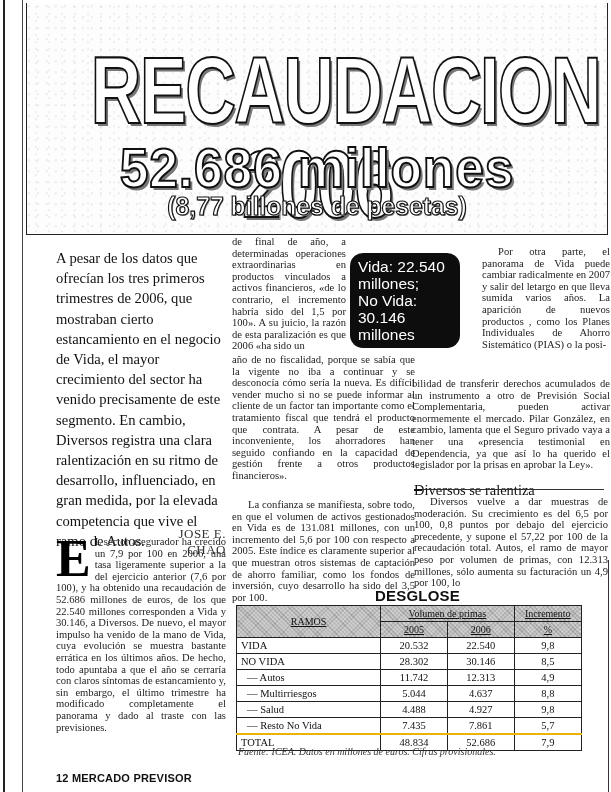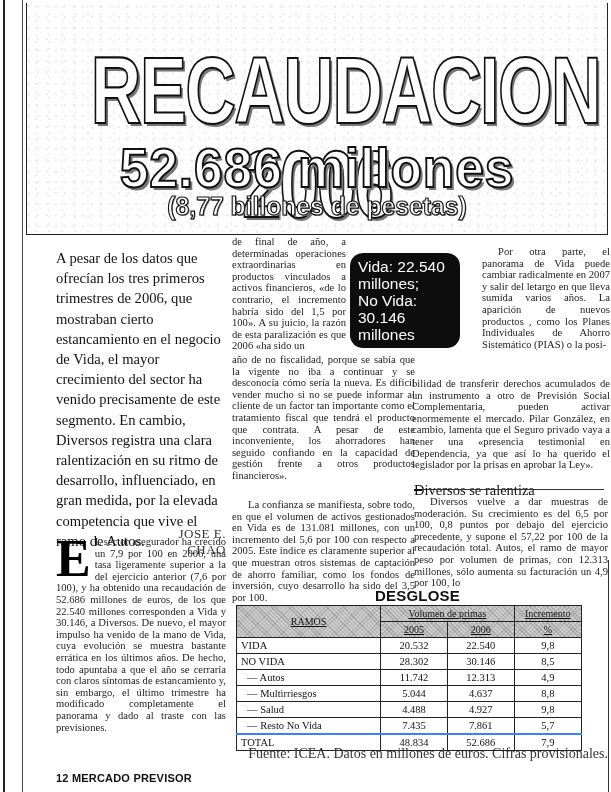--- a/index.html
+++ b/index.html
@@ -99,24 +99,24 @@
     font-weight: normal; text-decoration: underline; font-size: 10px;
     background:
       repeating-linear-gradient(45deg, rgba(0,0,0,0.22) 0 1px, transparent 1px 3px),
       repeating-linear-gradient(-45deg, rgba(0,0,0,0.15) 0 1px, transparent 1px 3px),
       #d6d6d6;
   }
   table.desglose td.name { width: 150px; text-align: left; border-radius: 7px; }
   table.desglose td.num { width: 66px; text-align: center; }
   table.desglose td.pct { width: 62px; text-align: center; }
   table.desglose td.sub { padding-left: 10px; }
-  table.desglose tr.total td { border-top: 2px solid #3b82f6; }
+  table.desglose tr.total td { border-top: 2px solid #eab308; }
   .source {
     position: absolute; left: 238px; top: 746px; width: 370px;
-    font-size: 14px; color: #333; text-align: right;
+    font-style: italic; font-size: 10px; color: #333;
   }
   .footer {
     position: absolute; left: 56px; top: 772px;
     font-family: "Liberation Sans", "DejaVu Sans", sans-serif; font-weight: bold; font-size: 11px;
     color: #111; letter-spacing: 0.2px;
   }
 </style>
 </head>
 <body>
 

